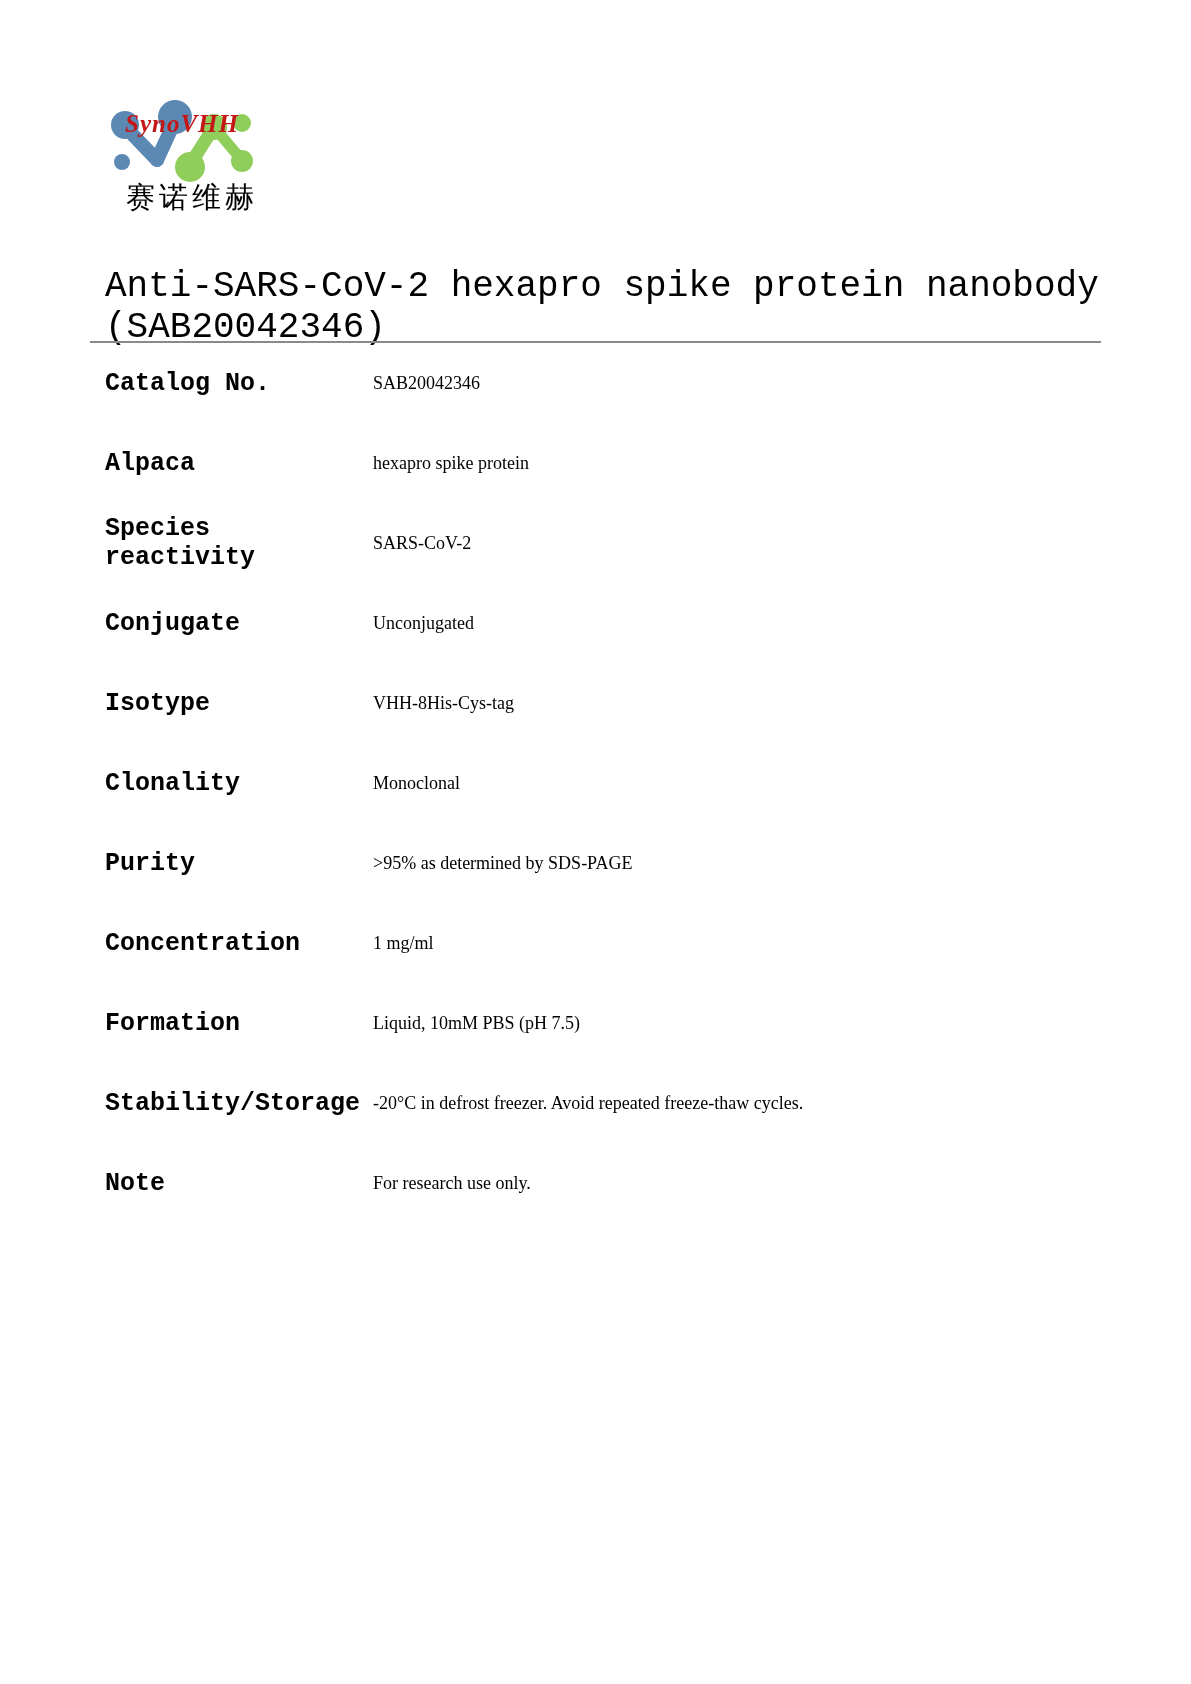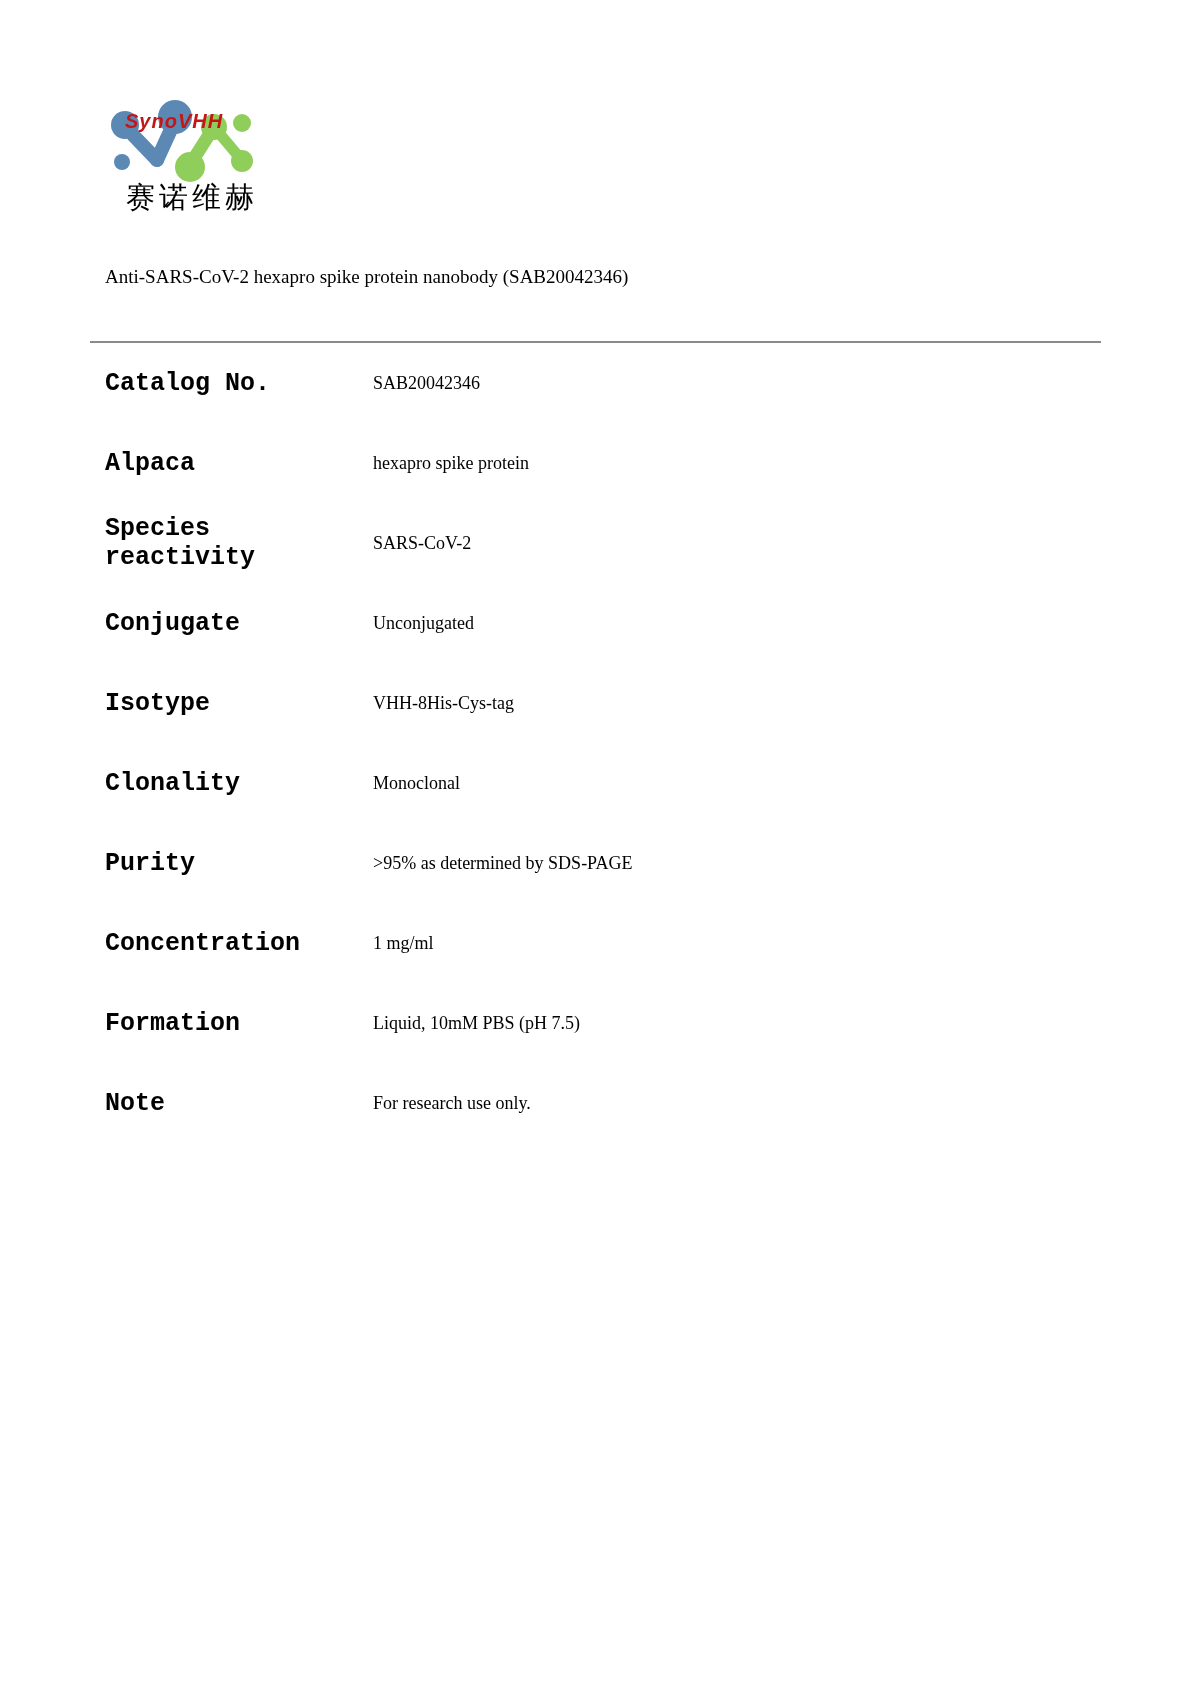--- a/index.html
+++ b/index.html
@@ -12,42 +12,42 @@
     color:#000;
     overflow:hidden;
   }
   
   .logo{position:absolute;left:95px;top:85px;width:170px;height:105px;}
   .logo svg{position:absolute;left:0;top:0;}
   .blue-shape{fill:var(--logo-blue);stroke:var(--logo-blue);}
   .green-shape{fill:var(--logo-green);stroke:var(--logo-green);}
   .brand-text{
     position:absolute;left:30px;top:26px;
-    font-family:Liberation Sans, sans-serif;
+    font-family:Liberation Serif, serif;
     font-style:italic;font-weight:bold;
-    font-size:20px;line-height:1;
+    font-size:25px;line-height:1;
     color:var(--logo-red);
     letter-spacing:1px;
     white-space:nowrap;
   }
   .logo-cn{
     position:absolute;left:126px;top:183px;
     font-family:"DejaVu Sans", sans-serif;
     font-size:29px;line-height:1;
     font-weight:500;
     letter-spacing:4px;
     color:#000;
     white-space:nowrap;
   }
   
   .doc-title{
     position:absolute;left:105px;top:266px;
     width:1000px;
-    font-size:19px;line-height:1.15;
-    font-family:Liberation Serif, serif;
+    font-size:36px;line-height:1.15;
+    font-family:Liberation Mono, monospace;
     color:#000;
   }
   .rule{
     position:absolute;left:90px;top:341px;
     width:1011px;height:2px;
     background:#8a8a8a;
   }
   
   .spec-table{
     position:absolute;left:105px;top:343px;
@@ -133,18 +133,22 @@
     </div>
     <div class="row">
       <span class="label">Concentration</span>
       <span class="value">1 mg/ml</span>
     </div>
     <div class="row">
       <span class="label">Formation</span>
       <span class="value">Liquid, 10mM PBS (pH 7.5)</span>
     </div>
     <div class="row">
+      <span class="label">Stability/Storage</span>
+      <span class="value">-20°C in defrost freezer. Avoid repeated freeze-thaw cycles.</span>
+    </div>
+    <div class="row">
       <span class="label">Note</span>
       <span class="value">For research use only.</span>
     </div>
   </div>
 
 </div>
 
 </body></html>

